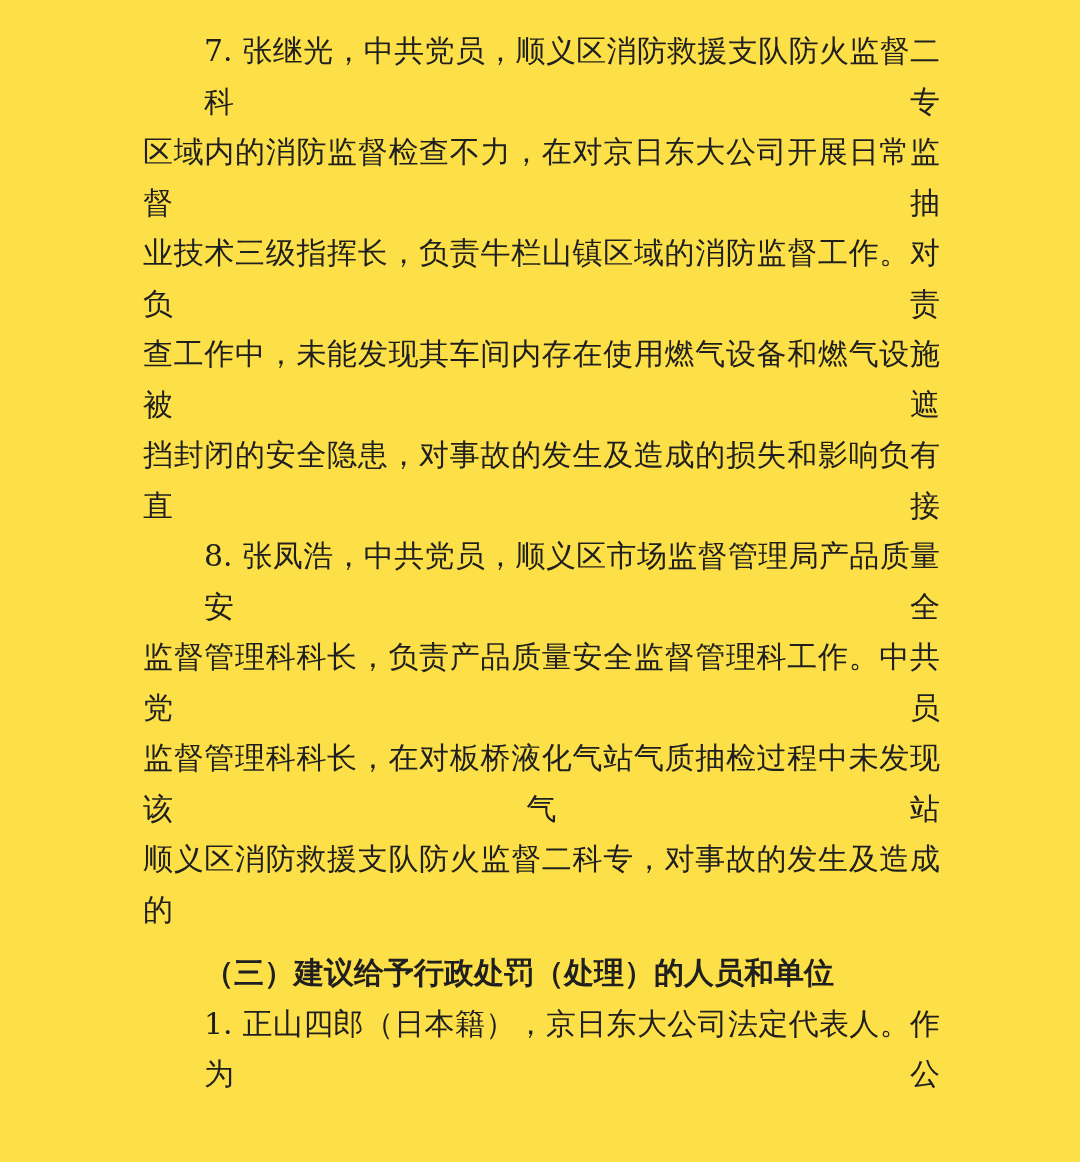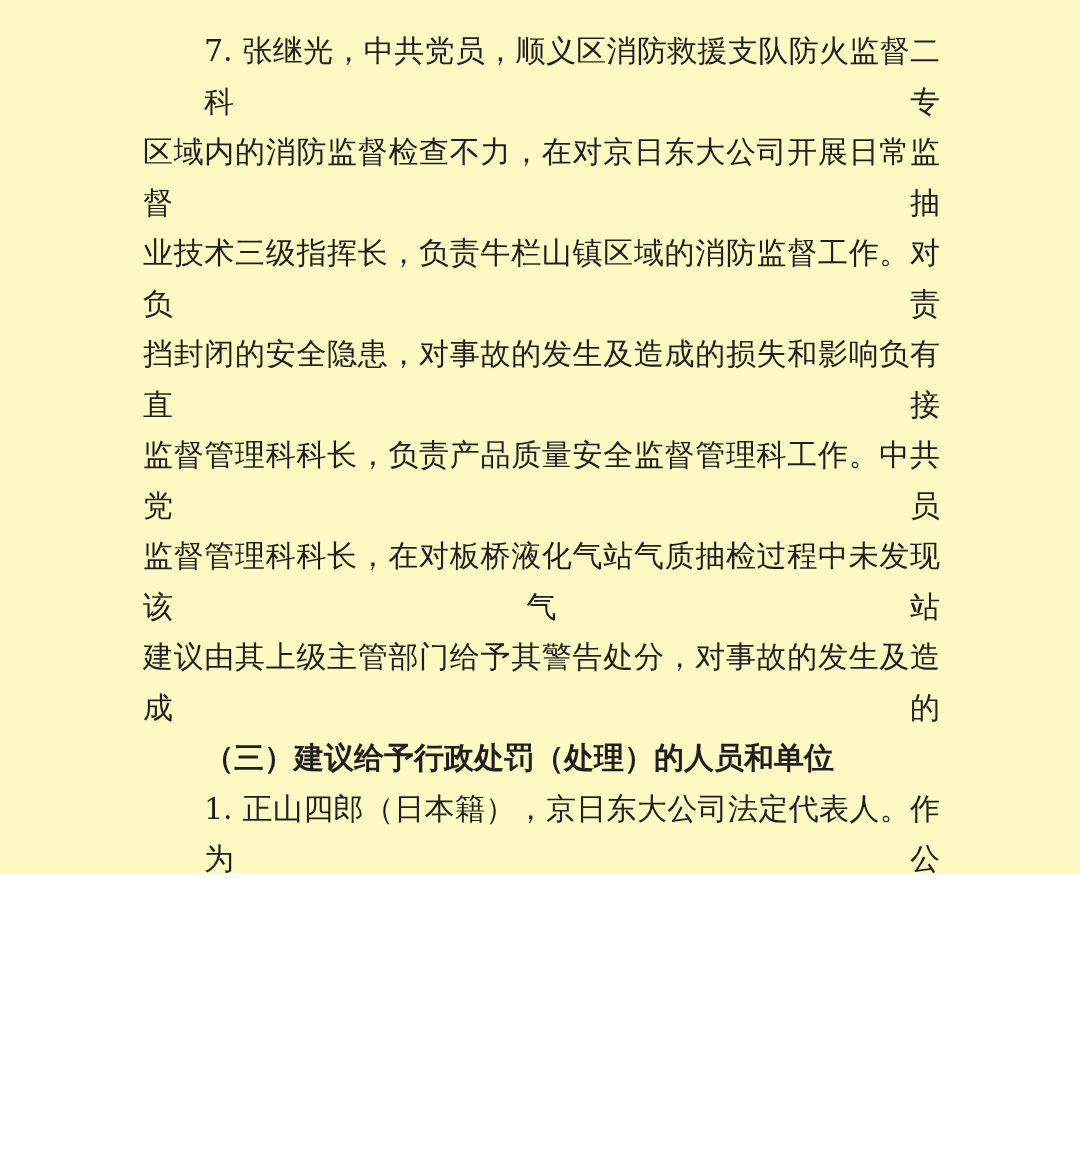--- a/index.html
+++ b/index.html
@@ -3,22 +3,22 @@
 <meta charset="utf-8">
 <style>
   html, body {
     margin: 0;
     padding: 0;
     background: #ffffff;
   }
   .page {
     position: relative;
     width: 1080px;
-    height: 874px;
-    background: #fef9c3;
+    height: 1162px;
+    background: #fde047;
     overflow: hidden;
   }
   .text-block {
     box-sizing: border-box;
     width: 1080px;
     padding: 26px 140px 0 143px;
     font-family: "DejaVu Serif", "Liberation Serif", serif;
     font-size: 30px;
     line-height: 50.5px;
     color: #1f1f1f;
@@ -34,30 +34,33 @@
   .line.fill {
     text-align-last: justify;
     white-space: normal;
   }
   .line.indent {
     box-sizing: border-box;
     padding-left: 61px;
   }
   .line.bold {
     font-weight: 700;
+    margin-top: 13px;
   }
 </style>
 </head>
 <body>
 
 <div class="page">
   <div class="text-block" id="text-block" style="color: rgb(31, 31, 31);">
       <div class="line fill indent">7. 张继光，中共党员，顺义区消防救援支队防火监督二科专</div>
       <div class="line fill">区域内的消防监督检查不力，在对京日东大公司开展日常监督抽</div>
       <div class="line fill">业技术三级指挥长，负责牛栏山镇区域的消防监督工作。对负责</div>
+      <div class="line fill">查工作中，未能发现其车间内存在使用燃气设备和燃气设施被遮</div>
       <div class="line fill">挡封闭的安全隐患，对事故的发生及造成的损失和影响负有直接</div>
+      <div class="line fill indent">8. 张凤浩，中共党员，顺义区市场监督管理局产品质量安全</div>
       <div class="line fill">监督管理科科长，负责产品质量安全监督管理科工作。中共党员</div>
       <div class="line fill">监督管理科科长，在对板桥液化气站气质抽检过程中未发现该气站</div>
-      <div class="line fill">建议由其上级主管部门给予其警告处分，对事故的发生及造成的</div>
+      <div class="line fill">顺义区消防救援支队防火监督二科专，对事故的发生及造成的</div>
       <div class="line indent bold">（三）建议给予行政处罚（处理）的人员和单位</div>
       <div class="line fill indent">1. 正山四郎（日本籍），京日东大公司法定代表人。作为公</div>
     </div>
 </div>
 
 </body></html>

